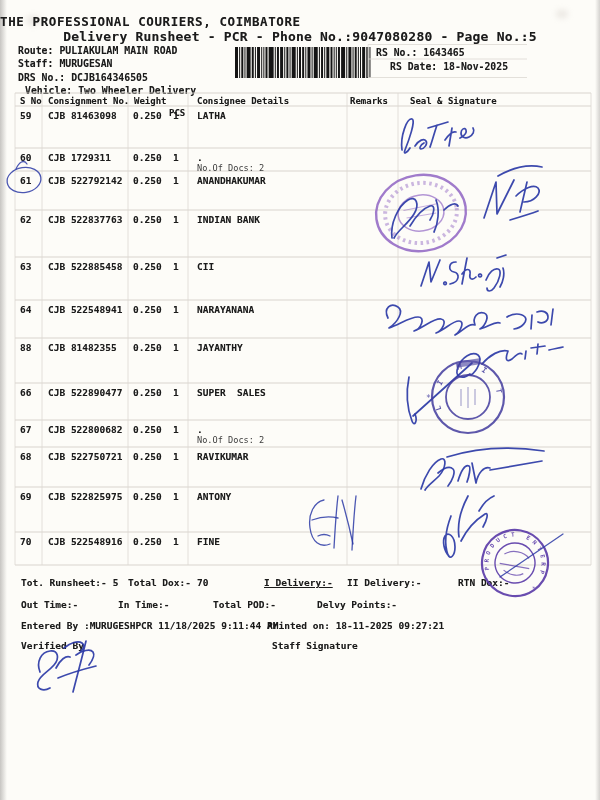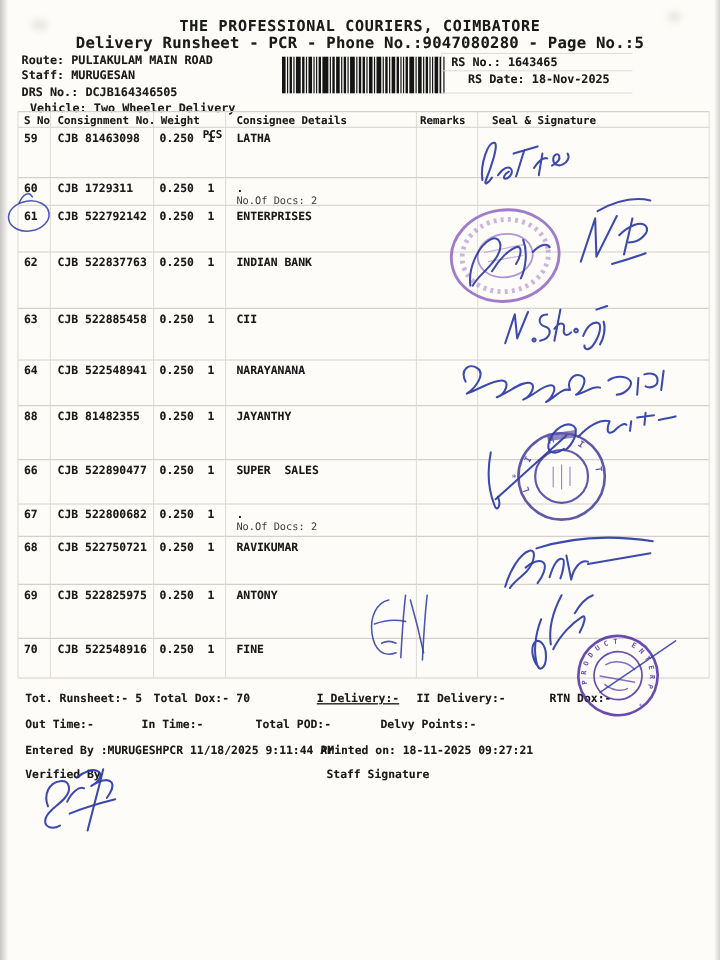--- a/index.html
+++ b/index.html
@@ -1,21 +1,21 @@
 <!DOCTYPE html>
 <html><head>
 <meta charset="utf-8">
 <style>
   html,body{margin:0;padding:0;background:#e8e6e2;}
   .page{position:relative;width:600px;height:800px;background:#fdfcf8;overflow:hidden;
         font-family:"DejaVu Sans Mono","Liberation Mono",monospace;color:#1b1b1b;}
   .t{position:absolute;white-space:pre;font-size:9.5px;font-weight:700;letter-spacing:0;
      text-shadow:0 0 .4px rgba(20,20,20,.35);}
   .t .lbl{margin-right:6px;}
-  .title{font-size:12.5px;width:600px;text-align:center;letter-spacing:.6px;}
+  .title{font-size:12.5px;width:600px;letter-spacing:.6px;}
   .subtitle{font-size:13px;width:600px;text-align:center;letter-spacing:.2px;}
   .meta{font-size:9.8px;}
   .trow{position:absolute;left:0;width:600px;}
   .c{position:absolute;top:4px;white-space:pre;font-size:9.5px;font-weight:700;
      text-shadow:0 0 .4px rgba(20,20,20,.35);}
   .c-sno{left:20px;} .c-con{left:48px;} .c-wt{left:133px;} .c-pcs{left:173px;} .c-name{left:197px;}
   .c-note{left:197px;top:15px;font-size:8.6px;font-weight:400;color:#3c3c3c;text-shadow:none;}
   svg{position:absolute;left:0;top:0;}
   .ink{fill:none;stroke:var(--ink);stroke-width:1.7;stroke-linecap:round;stroke-linejoin:round;opacity:.92;}
   .ink-thin{fill:none;stroke:var(--ink);stroke-width:1.3;stroke-linecap:round;opacity:.85;}
@@ -145,21 +145,21 @@
       <span class="c c-wt">0.250</span>
       <span class="c c-pcs">1</span>
       <span class="c c-name">.</span>
       <span class="c c-note">No.Of Docs: 2</span>
   </div>
   <div class="trow" style="top:171px;height:39px;">
     <span class="c c-sno">61</span>
       <span class="c c-con">CJB 522792142</span>
       <span class="c c-wt">0.250</span>
       <span class="c c-pcs">1</span>
-      <span class="c c-name">ENTERPRISES</span>
+      <span class="c c-name">ANANDHAKUMAR</span>
   </div>
   <div class="trow" style="top:210px;height:47px;">
     <span class="c c-sno">62</span>
       <span class="c c-con">CJB 522837763</span>
       <span class="c c-wt">0.250</span>
       <span class="c c-pcs">1</span>
       <span class="c c-name">INDIAN BANK</span>
   </div>
   <div class="trow" style="top:257px;height:43px;">
     <span class="c c-sno">63</span>

